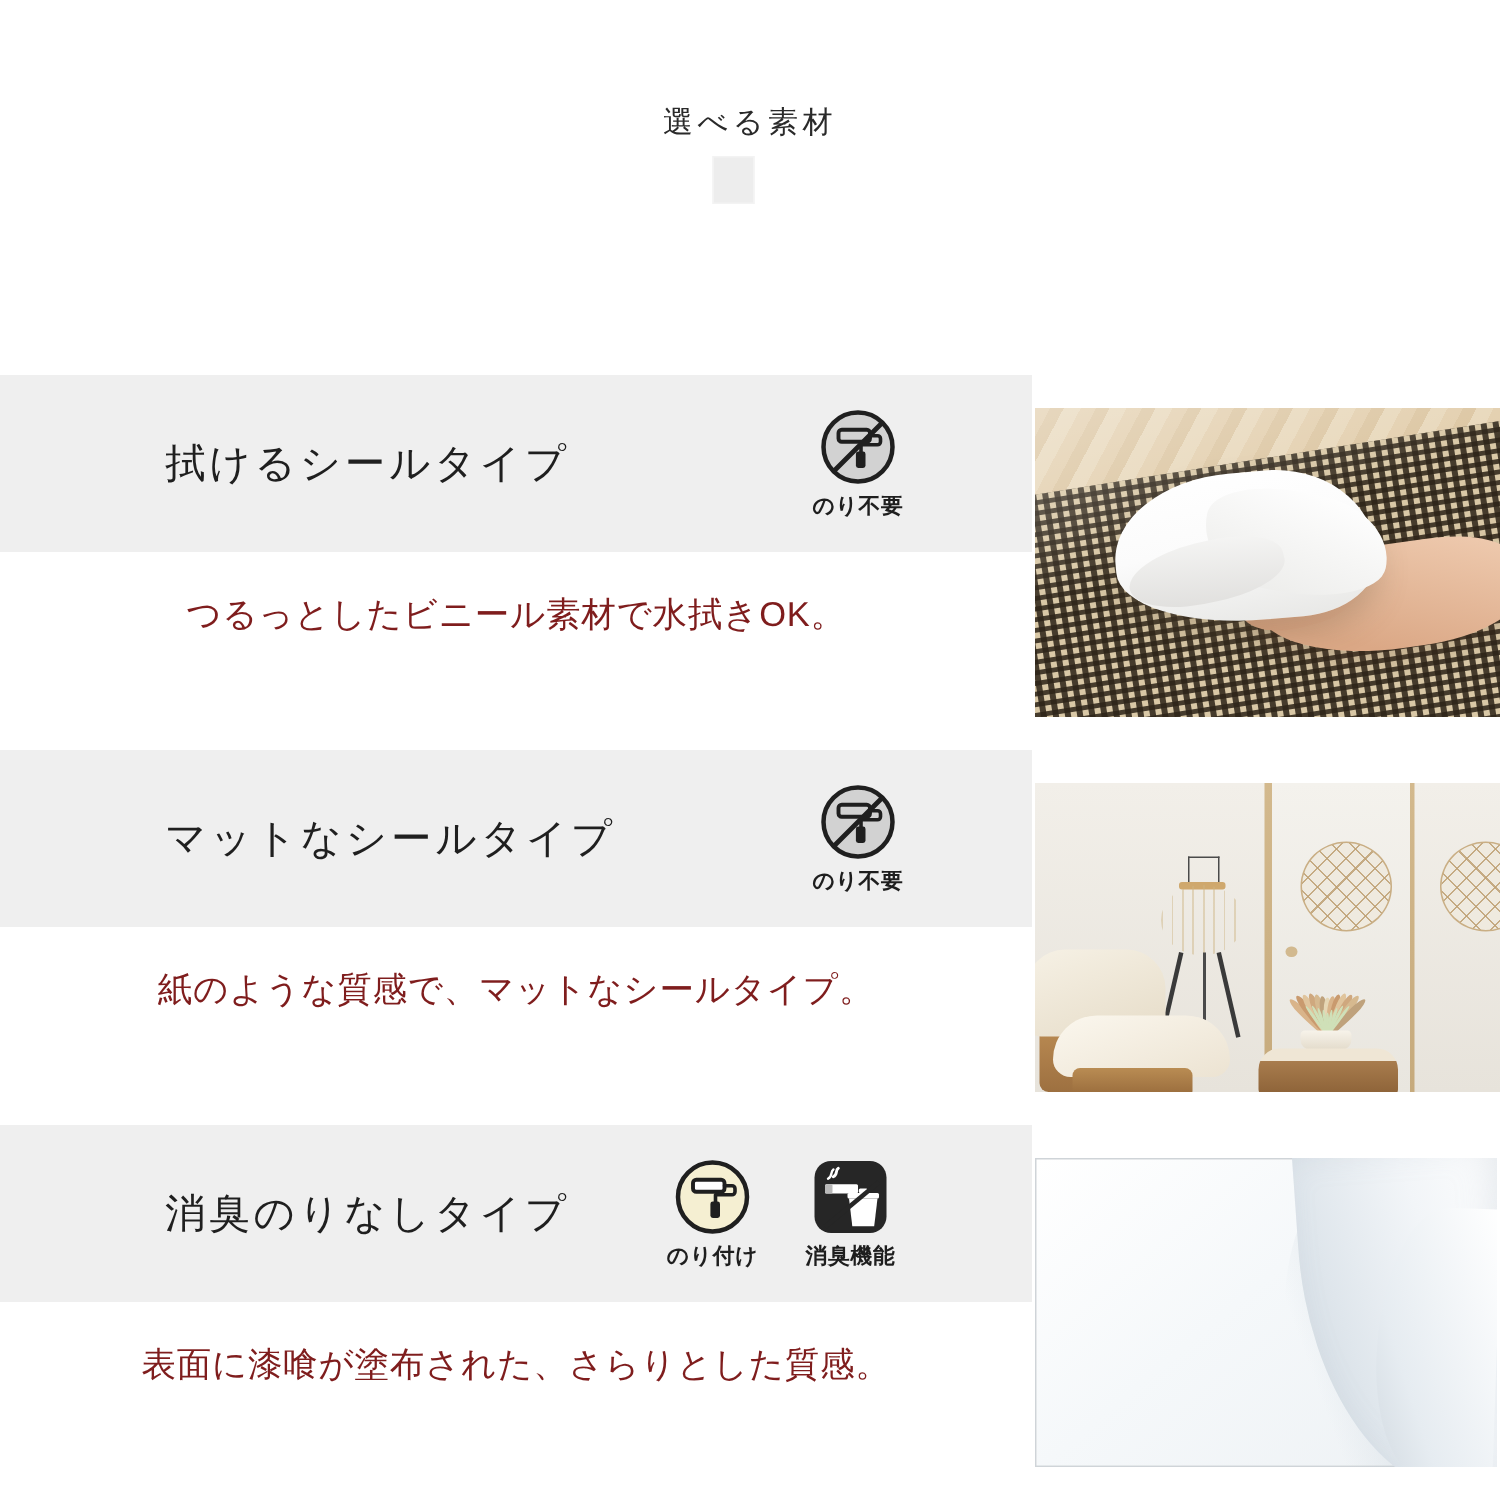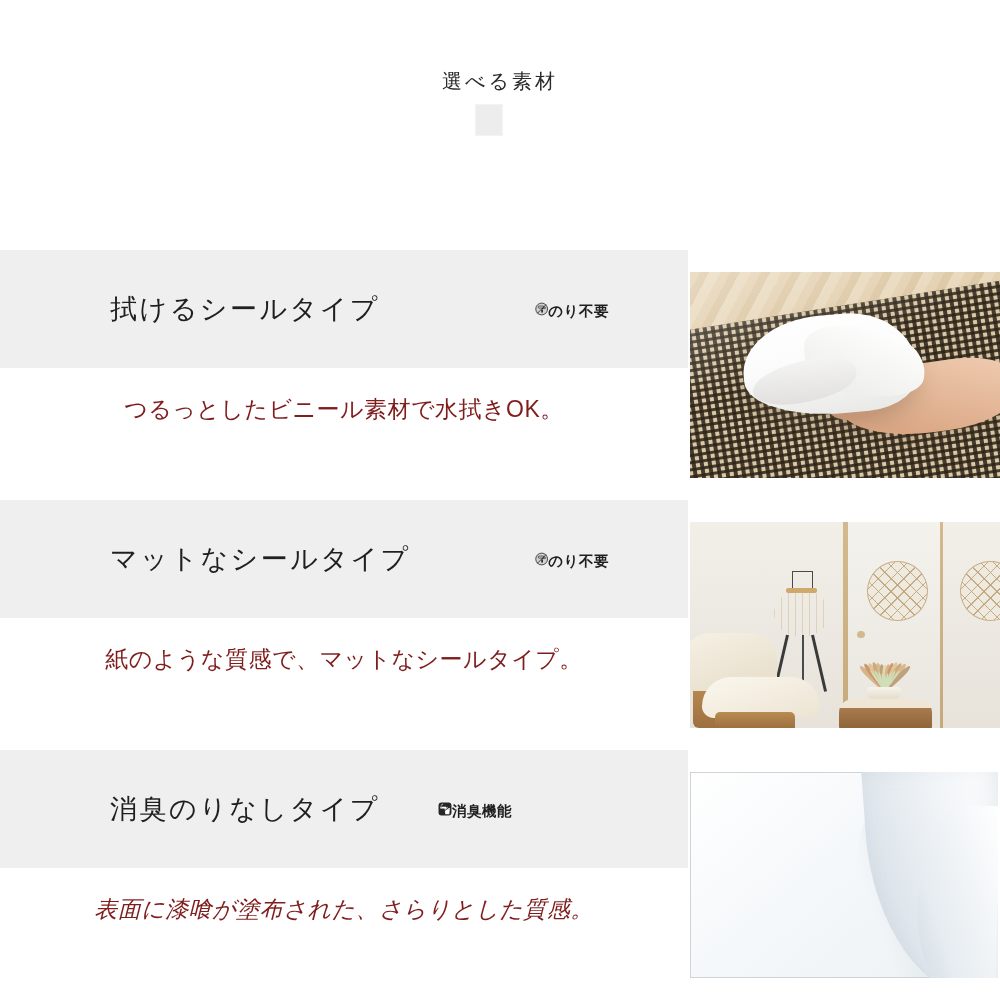--- a/index.html
+++ b/index.html
@@ -61,21 +61,21 @@
     font-size:27px;
     letter-spacing:2.5px;
     color:#1f1f1f;
     white-space:nowrap;
   }
   .badges{
     position:absolute;top:0;height:118px;
     display:flex;align-items:center;gap:18px;
   }
   .badge{
-    display:flex;flex-direction:row;align-items:center;
+    display:flex;flex-direction:column;align-items:center;
     width:74px;
   }
   .badge-glyph{width:52px;height:52px;display:block;}
   .badge-label{
     margin-top:4px;
     font-size:14.5px;
     font-weight:bold;
     letter-spacing:0.5px;
     color:#1e1e1e;
     white-space:nowrap;
@@ -395,20 +395,29 @@
     <div class="desc" style="top:144px;">紙のような質感で、マットなシールタイプ。</div>
   </div>
 
   <div class="section" style="top:750px;">
     <div class="band"></div>
     <div class="band-title">消臭のりなしタイプ</div>
 
     <div class="badges" style="left:438px;">
       <div class="badge">
         <svg class="badge-glyph" viewBox="0 0 52 52">
+          <circle cx="26" cy="26" r="23" fill="#f5efd2" stroke="#1f1f1f" stroke-width="3"></circle>
+          <rect x="13" y="14.5" width="21" height="8" rx="2.2" fill="#ffffff" stroke="#1f1f1f" stroke-width="2.6"></rect>
+          <path d="M34 18.5 h5 a2 2 0 0 1 2 2 v2 a2 2 0 0 1 -2 2 h-11 v5" fill="none" stroke="#1f1f1f" stroke-width="2.4" stroke-linecap="round" stroke-linejoin="round"></path>
+          <rect x="24.6" y="29" width="6.4" height="11" rx="1.6" fill="#1f1f1f"></rect>
+        </svg>
+        <span class="badge-label">のり付け</span>
+      </div>
+      <div class="badge">
+        <svg class="badge-glyph" viewBox="0 0 52 52">
           <rect x="2" y="2" width="48" height="48" rx="11" fill="#262626"></rect>
           <path d="M14.5 12.5 c3.4 -1.6 1 -4.2 3.4 -5.6" fill="none" stroke="#ffffff" stroke-width="1.9" stroke-linecap="round"></path>
           <path d="M11 13.8 c3.6 -2 1.2 -4.6 3.6 -6.2" fill="none" stroke="#ffffff" stroke-width="1.6" stroke-linecap="round"></path>
           <rect x="9" y="17.5" width="22" height="6.2" rx="1" fill="#ffffff"></rect>
           <rect x="9" y="17.5" width="5" height="6.2" rx="1" fill="#b9b9b9"></rect>
           <path d="M25 27 h19 l-2.2 18.5 h-14.6 z" fill="#ffffff"></path>
           <rect x="24" y="23.4" width="21" height="3.6" rx="1" fill="#ffffff"></rect>
           <rect x="31.5" y="20.4" width="6" height="3" rx="1" fill="#ffffff"></rect>
           <line x1="9" y1="46" x2="45" y2="16" stroke="#262626" stroke-width="3"></line>
         </svg>
@@ -416,16 +425,16 @@
       </div>
     </div>
 
     <div class="photo" style="left:690px;top:22px;width:308px;height:206px;background:#ffffff;">
       <div class="p3-bg"></div>
       <div class="p3-shade"></div>
       <div class="p3-curl"></div>
       <div class="p3-curl2"></div>
     </div>
 
-    <div class="desc" style="top:144px;font-style:italic;">表面に漆喰が塗布された、さらりとした質感。</div>
+    <div class="desc" style="top:144px;">表面に漆喰が塗布された、さらりとした質感。</div>
   </div>
 
 </div>
 
 </body></html>

